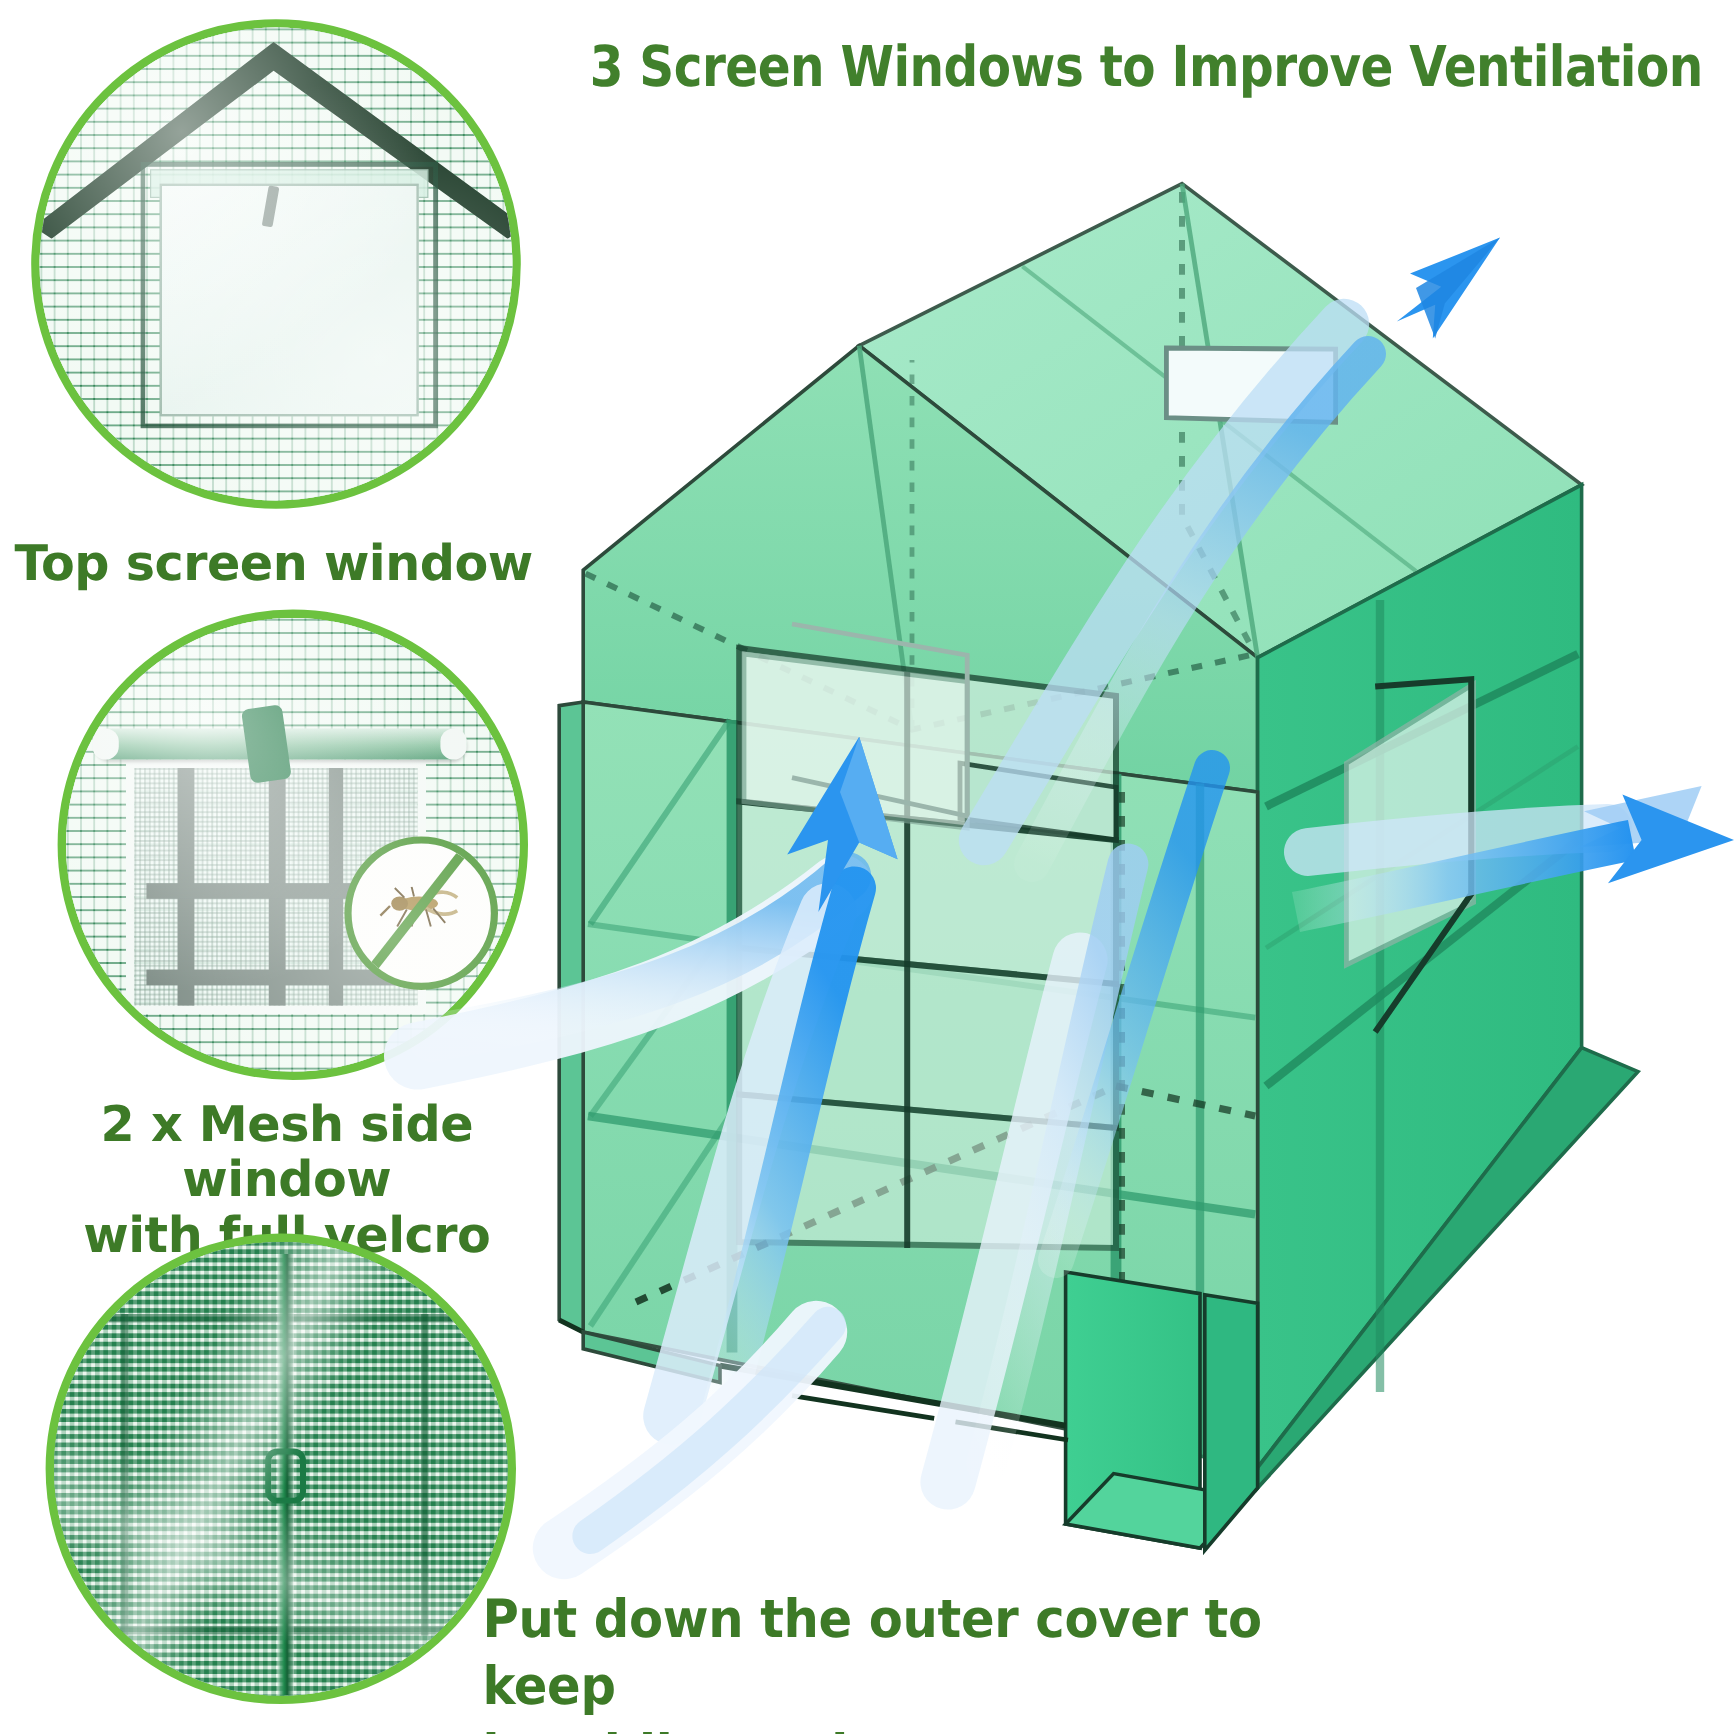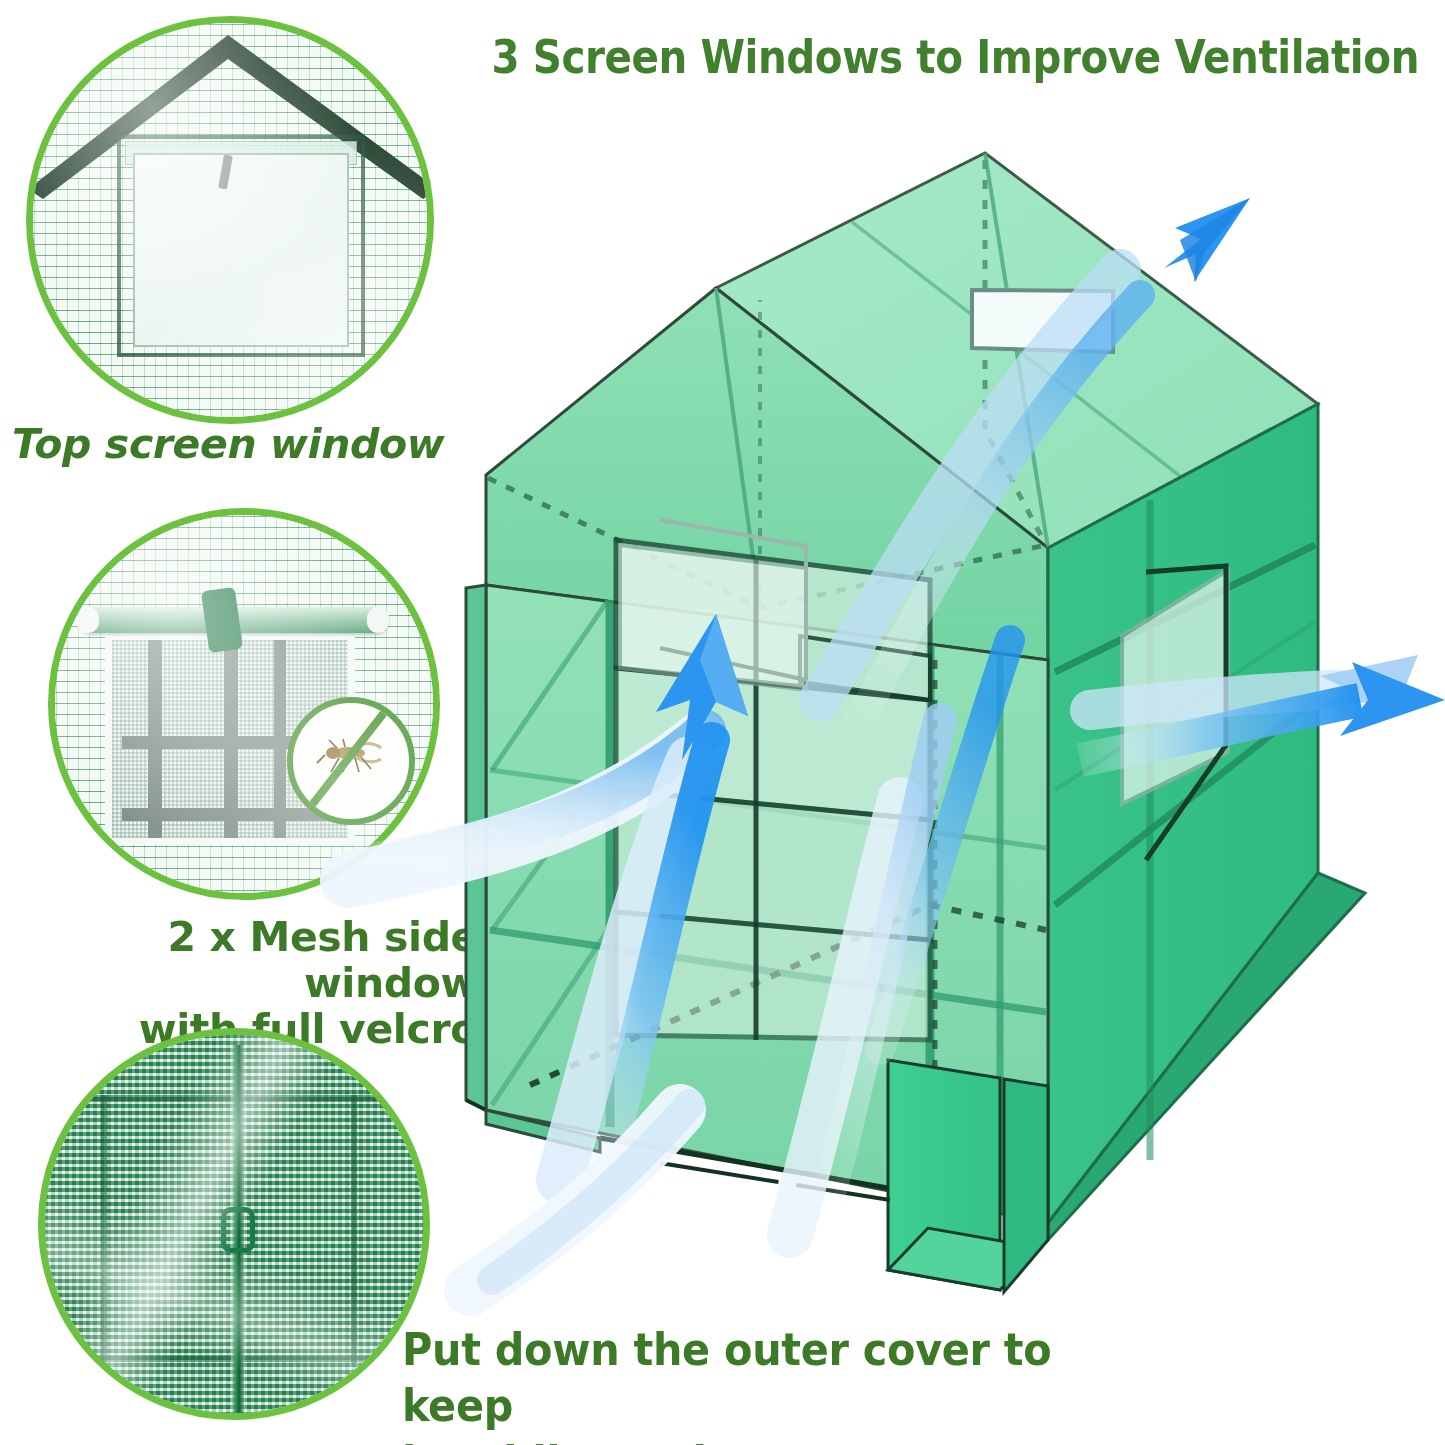--- a/index.html
+++ b/index.html
@@ -187,32 +187,31 @@
 
   
   .caption {
     position: absolute;
     color: #3d7a27;
     font-family: "DejaVu Sans", sans-serif;
     font-weight: bold;
     line-height: 1.12;
   }
   .cap-top {
-    left: 12px; top: 422px;
+    left: 12px; top: 447px;
     width: 460px;
     font-size: 41px;
     text-align: left;
     letter-spacing: -0.4px;
-    font-style: italic;
   }
   .cap-mesh {
     left: 0px; top: 915px;
     width: 478px;
     font-size: 41px;
-    text-align: right;
+    text-align: center;
     letter-spacing: -0.4px;
   }
   .cap-bottom {
     left: 402px; top: 1322px;
     width: 790px;
     font-size: 44px;
     text-align: left;
     line-height: 1.28;
     letter-spacing: -0.3px;
     transform: scaleX(0.94);

